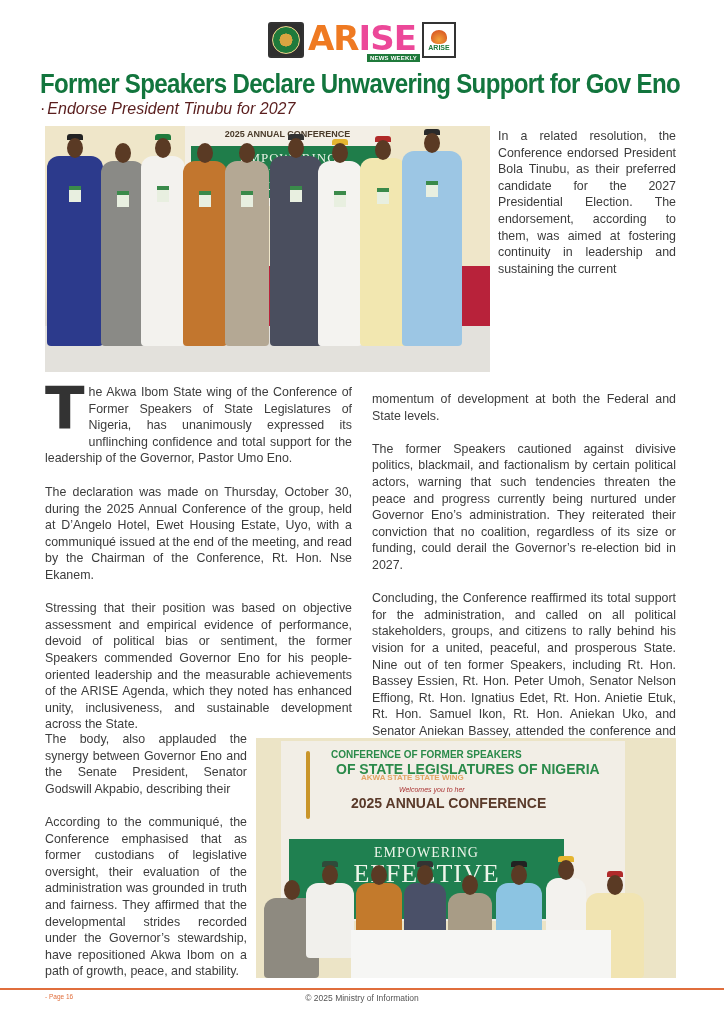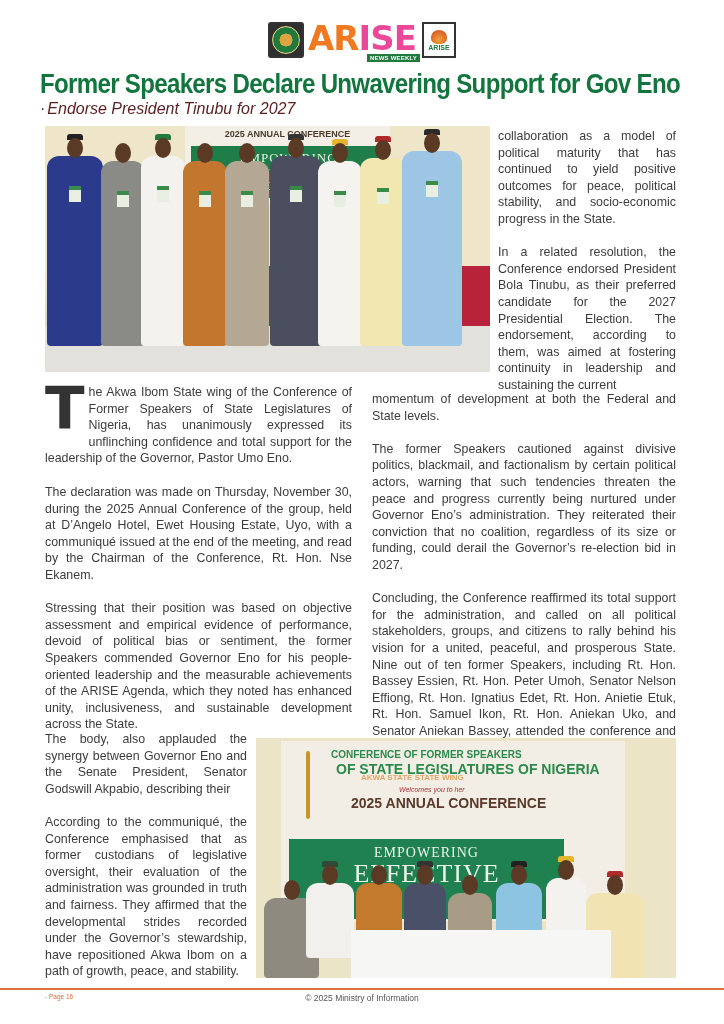--- a/index.html
+++ b/index.html
@@ -139,31 +139,30 @@
       <div class="tag"></div>
     </div>
   <div class="person" style="left:357px;width:60px;height:195px;background:#9cc6e4;">
       <div class="cap" style="background:#2a2a2a"></div>
       <div class="head"></div>
       <div class="tag"></div>
     </div>
 </div>
 
 <div class="txt col-right-top">
-  <p>collaboration as a model of political maturity that has continued to yield positive outcomes for peace, political stability, and socio-economic progress in the State.</p>
   <p style="margin-bottom:16px">In a related resolution, the Conference endorsed President Bola Tinubu, as their preferred candidate for the 2027 Presidential Election. The endorsement, according to them, was aimed at fostering continuity in leadership and sustaining the current</p>
 </div>
 
 <div class="txt dropcap-wrap">
   <span class="dropcap">T</span>
   <span>he Akwa Ibom State wing of the Conference of Former Speakers of State Legislatures of Nigeria, has unanimously expressed its unflinching confidence and total support for the leadership of the Governor, Pastor Umo Eno.</span>
 </div>
 
 <div class="txt col-left-main">
-  <p>The declaration was made on Thursday, November 30, during the 2025 Annual Conference of the group, held at D’Angelo Hotel, Ewet Housing Estate, Uyo, with a communiqué issued at the end of the meeting, and read by the Chairman of the Conference, Rt. Hon. Nse Ekanem.</p>
+  <p>The declaration was made on Thursday, October 30, during the 2025 Annual Conference of the group, held at D’Angelo Hotel, Ewet Housing Estate, Uyo, with a communiqué issued at the end of the meeting, and read by the Chairman of the Conference, Rt. Hon. Nse Ekanem.</p>
   <p>Stressing that their position was based on objective assessment and empirical evidence of performance, devoid of political bias or sentiment, the former Speakers commended Governor Eno for his people-oriented leadership and the measurable achievements of the ARISE Agenda, which they noted has enhanced unity, inclusiveness, and sustainable development across the State.</p>
 </div>
 
 <div class="txt col-right-main">
   <p>momentum of development at both the Federal and State levels.</p>
   <p>The former Speakers cautioned against divisive politics, blackmail, and factionalism by certain political actors, warning that such tendencies threaten the peace and progress currently being nurtured under Governor Eno’s administration. They reiterated their conviction that no coalition, regardless of its size or funding, could derail the Governor’s re-election bid in 2027.</p>
   <p>Concluding, the Conference reaffirmed its total support for the administration, and called on all political stakeholders, groups, and citizens to rally behind his vision for a united, peaceful, and prosperous State. Nine out of ten former Speakers, including Rt. Hon. Bassey Essien, Rt. Hon. Peter Umoh, Senator Nelson Effiong, Rt. Hon. Ignatius Edet, Rt. Hon. Anietie Etuk, Rt. Hon. Samuel Ikon, Rt. Hon. Aniekan Uko, and Senator Aniekan Bassey, attended the conference and signed the communiqué.</p>
 </div>
 
 <div class="txt col-left-bottom">

